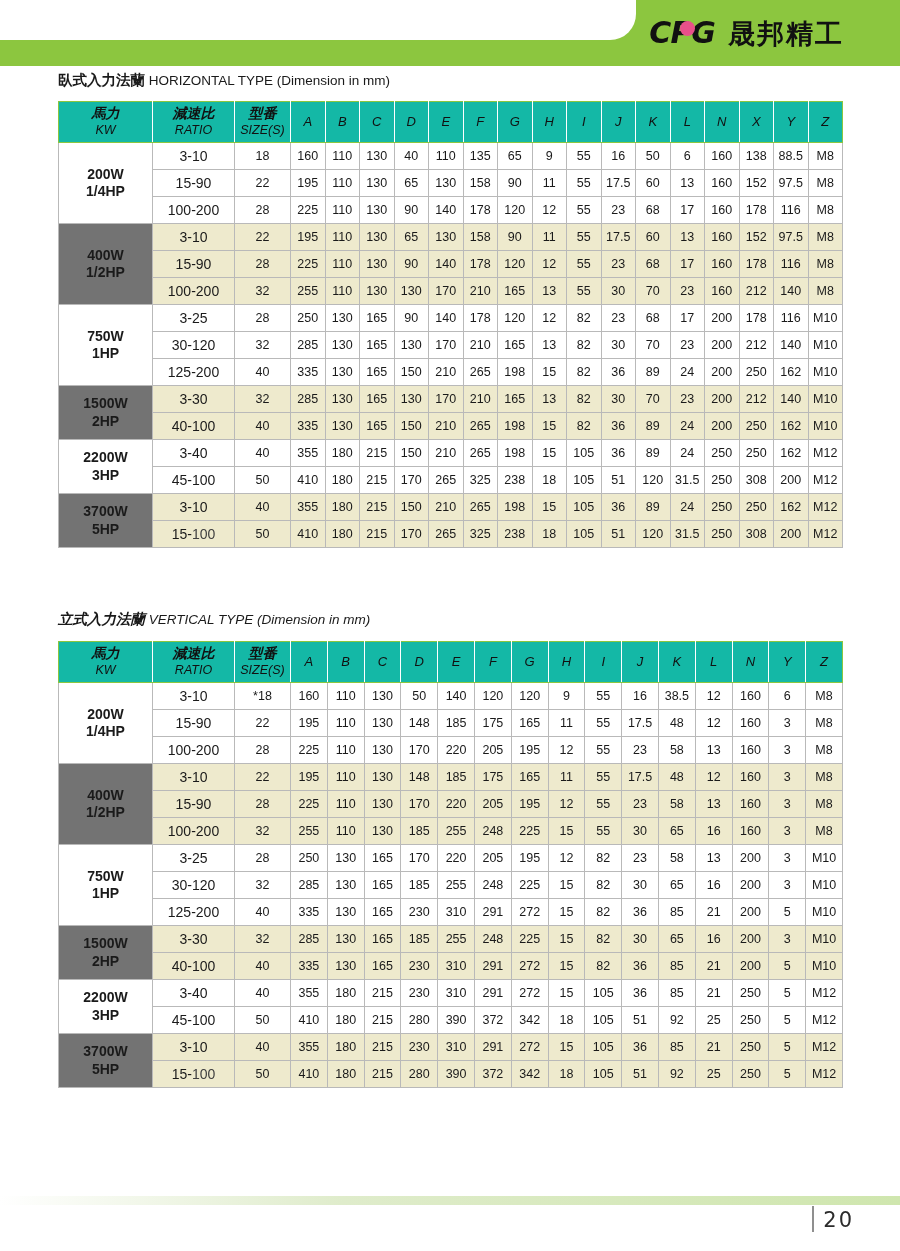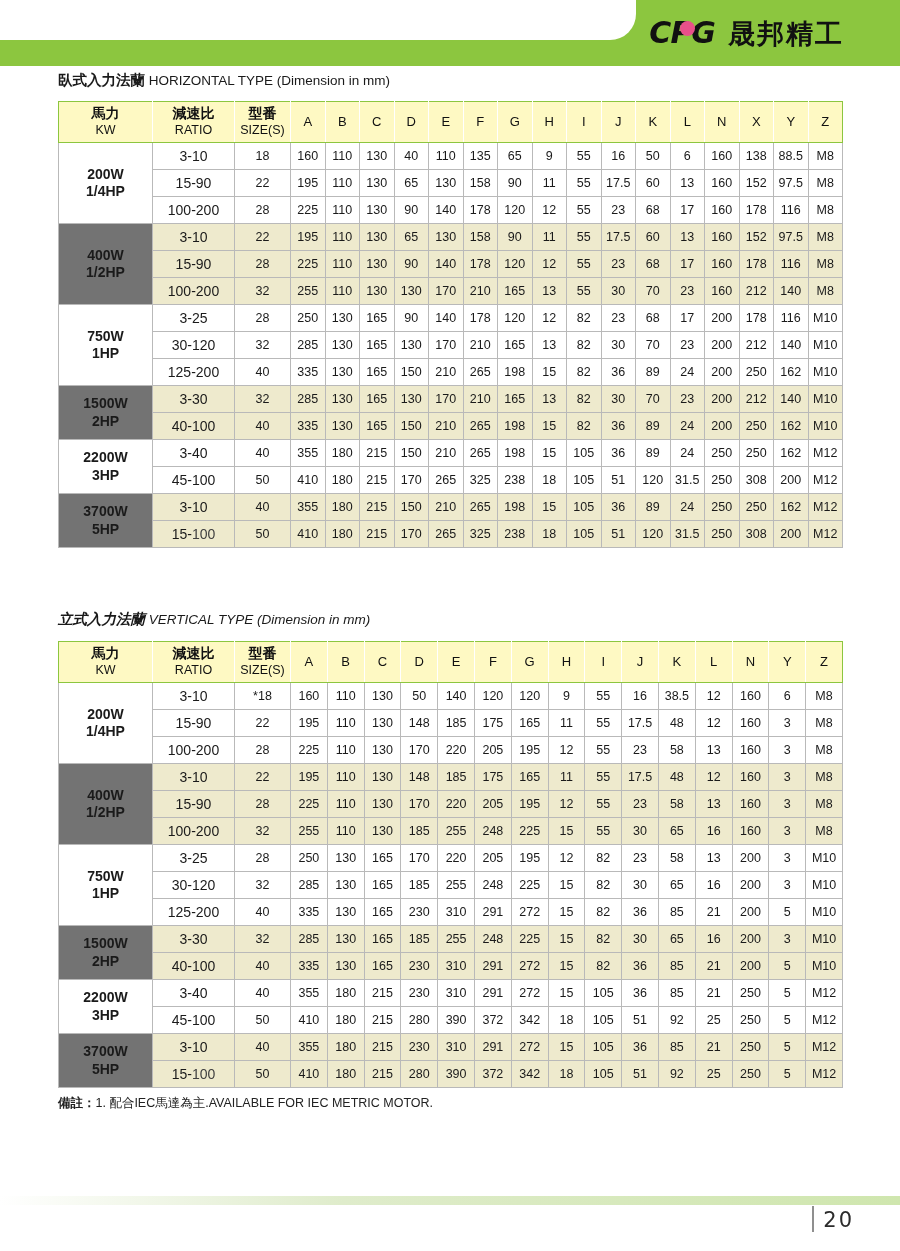--- a/index.html
+++ b/index.html
@@ -64,27 +64,28 @@
   .tbl th,.tbl td{
     border:1px solid #b9b9b9;
     text-align:center;
     vertical-align:middle;
     font-size:12.5px;
     color:#1a1a1a;
     padding:0;
     line-height:1.15;
   }
   .tbl thead th{
-    background:#fef9c3;
+    background:#14b8a6;
     border:1px solid #8cc63f;
     border-right:1px solid #ffffff;
     height:40px;
     font-weight:normal;
     font-size:13px;
     color:#111;
+    font-style:italic;
   }
   .tbl thead th:last-child{border-right:1px solid #8cc63f;}
   .hd2{display:block;line-height:1.22;}
   .hd2 .l1{font-weight:bold;font-size:14px;}
   .hd2 .l2{font-size:12.5px;}
 
   .tbl td{height:26px;}
   .tbl td.kw{
     font-weight:bold;font-size:14px;line-height:1.25;
   }
@@ -845,22 +846,19 @@
         <td>92</td>
         <td>25</td>
         <td>250</td>
         <td>5</td>
         <td>M12</td>
       </tr>
     </tbody>
 </table>
 
 <div class="notes" style="top:1094px;">
-  <div class="ln">
-    <span class="cn">備註：</span><span>1. 配合IEC馬達為主.AVAILABLE FOR IEC METRIC MOTOR.</span>
-  </div>
 </div>
 
 <div class="footer-rule"></div>
 <div class="pageno">
   <span class="bar"></span>
   <span class="num">20</span>
 </div>
 
 </body></html>

